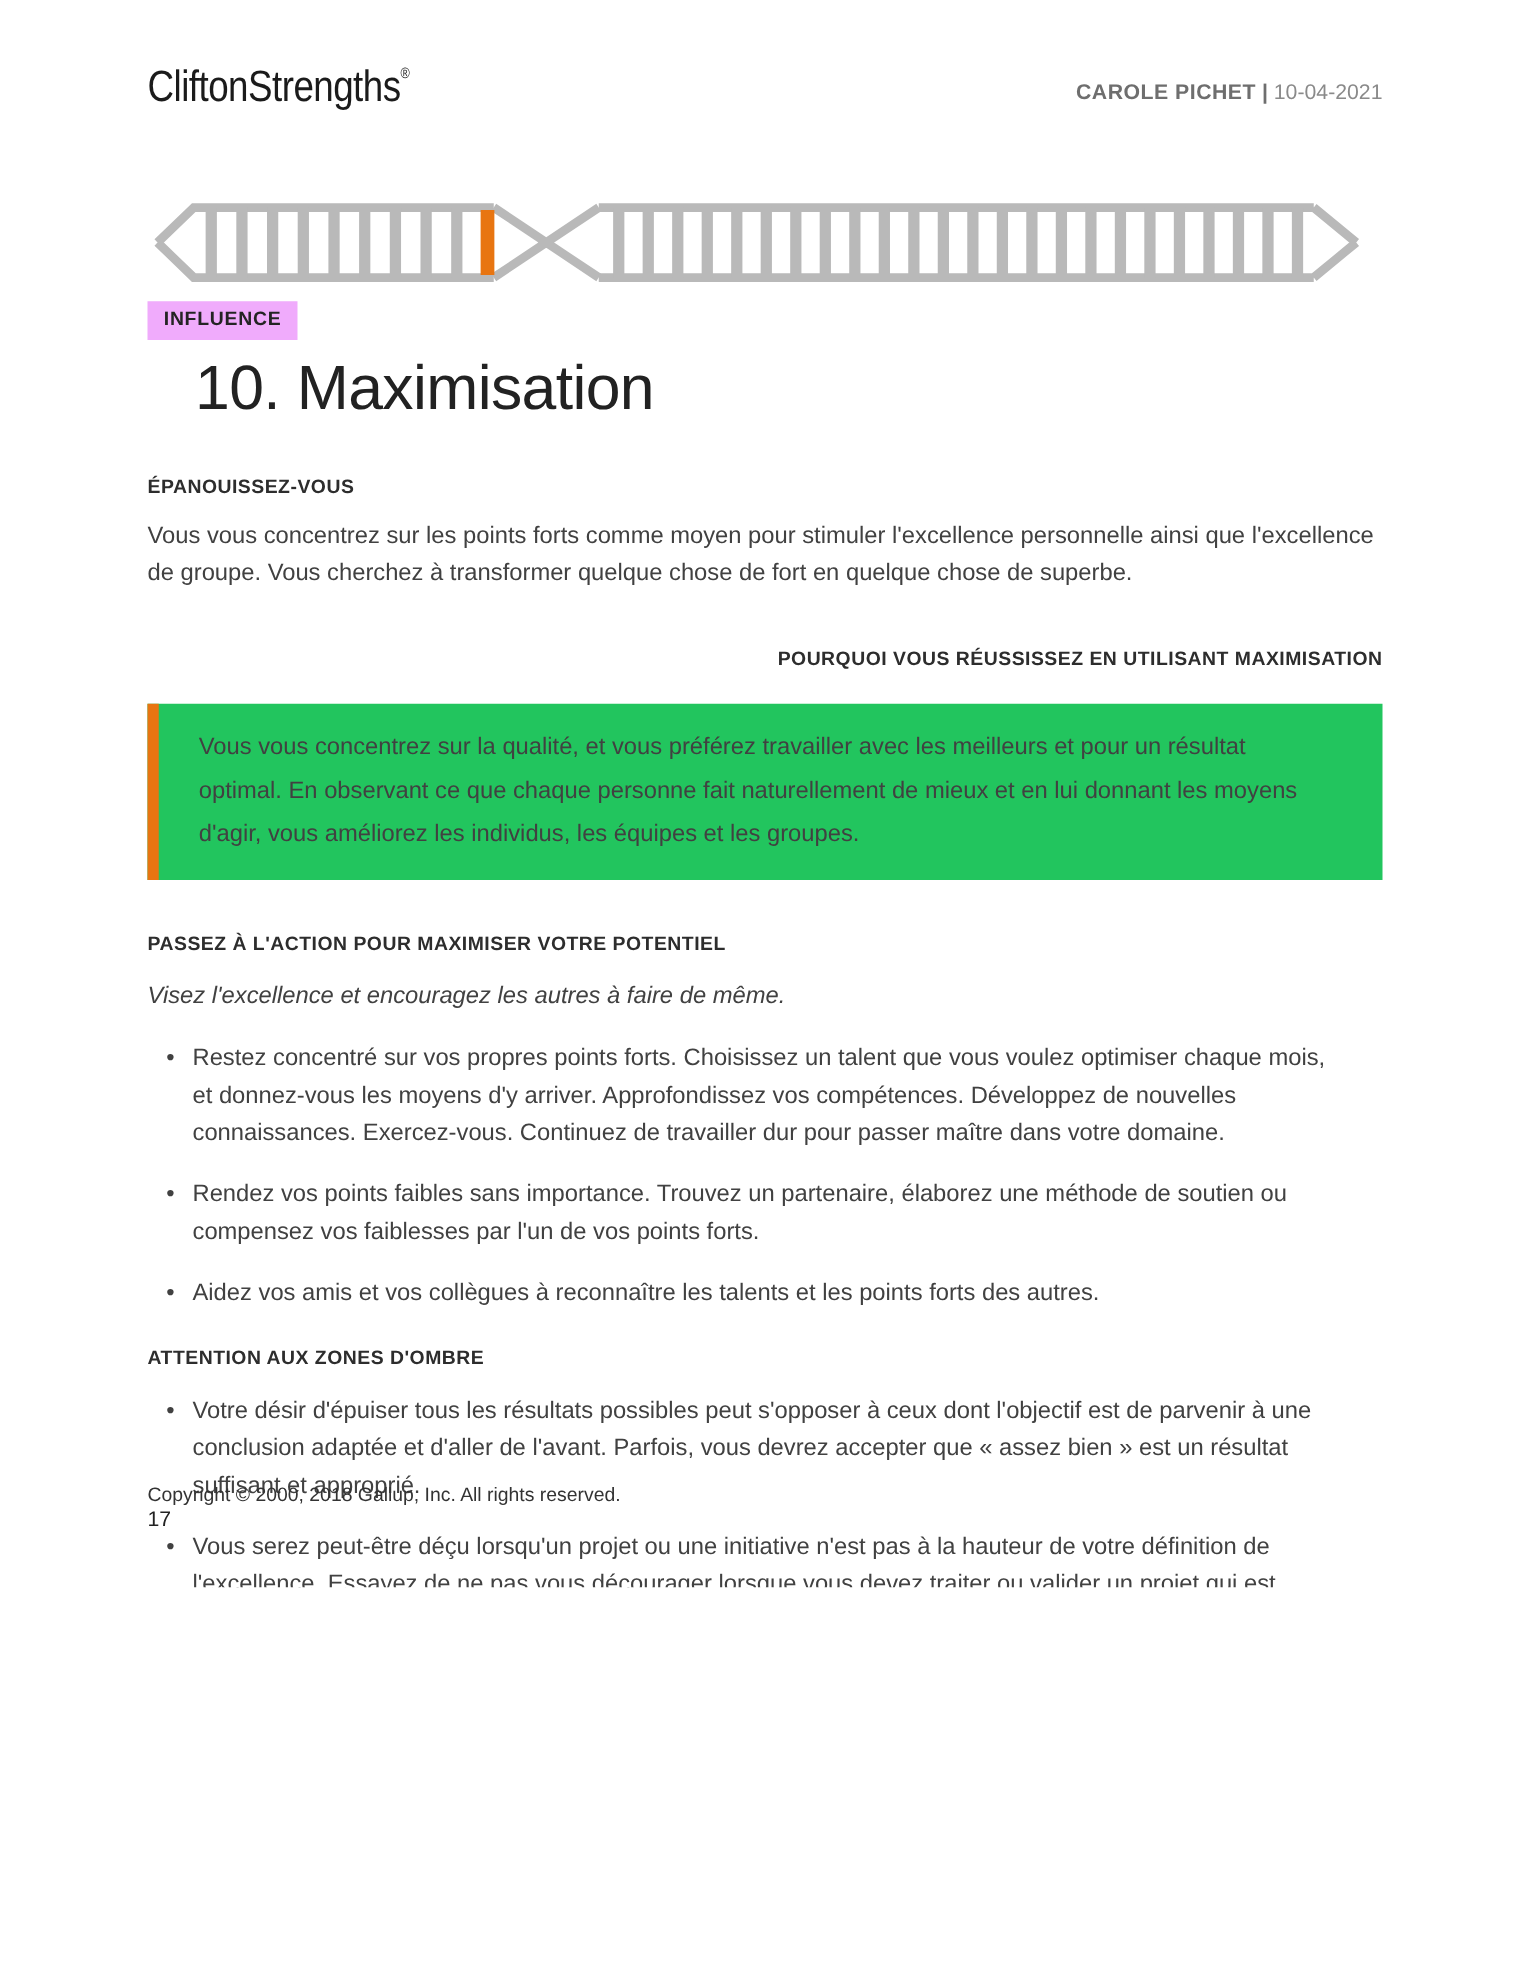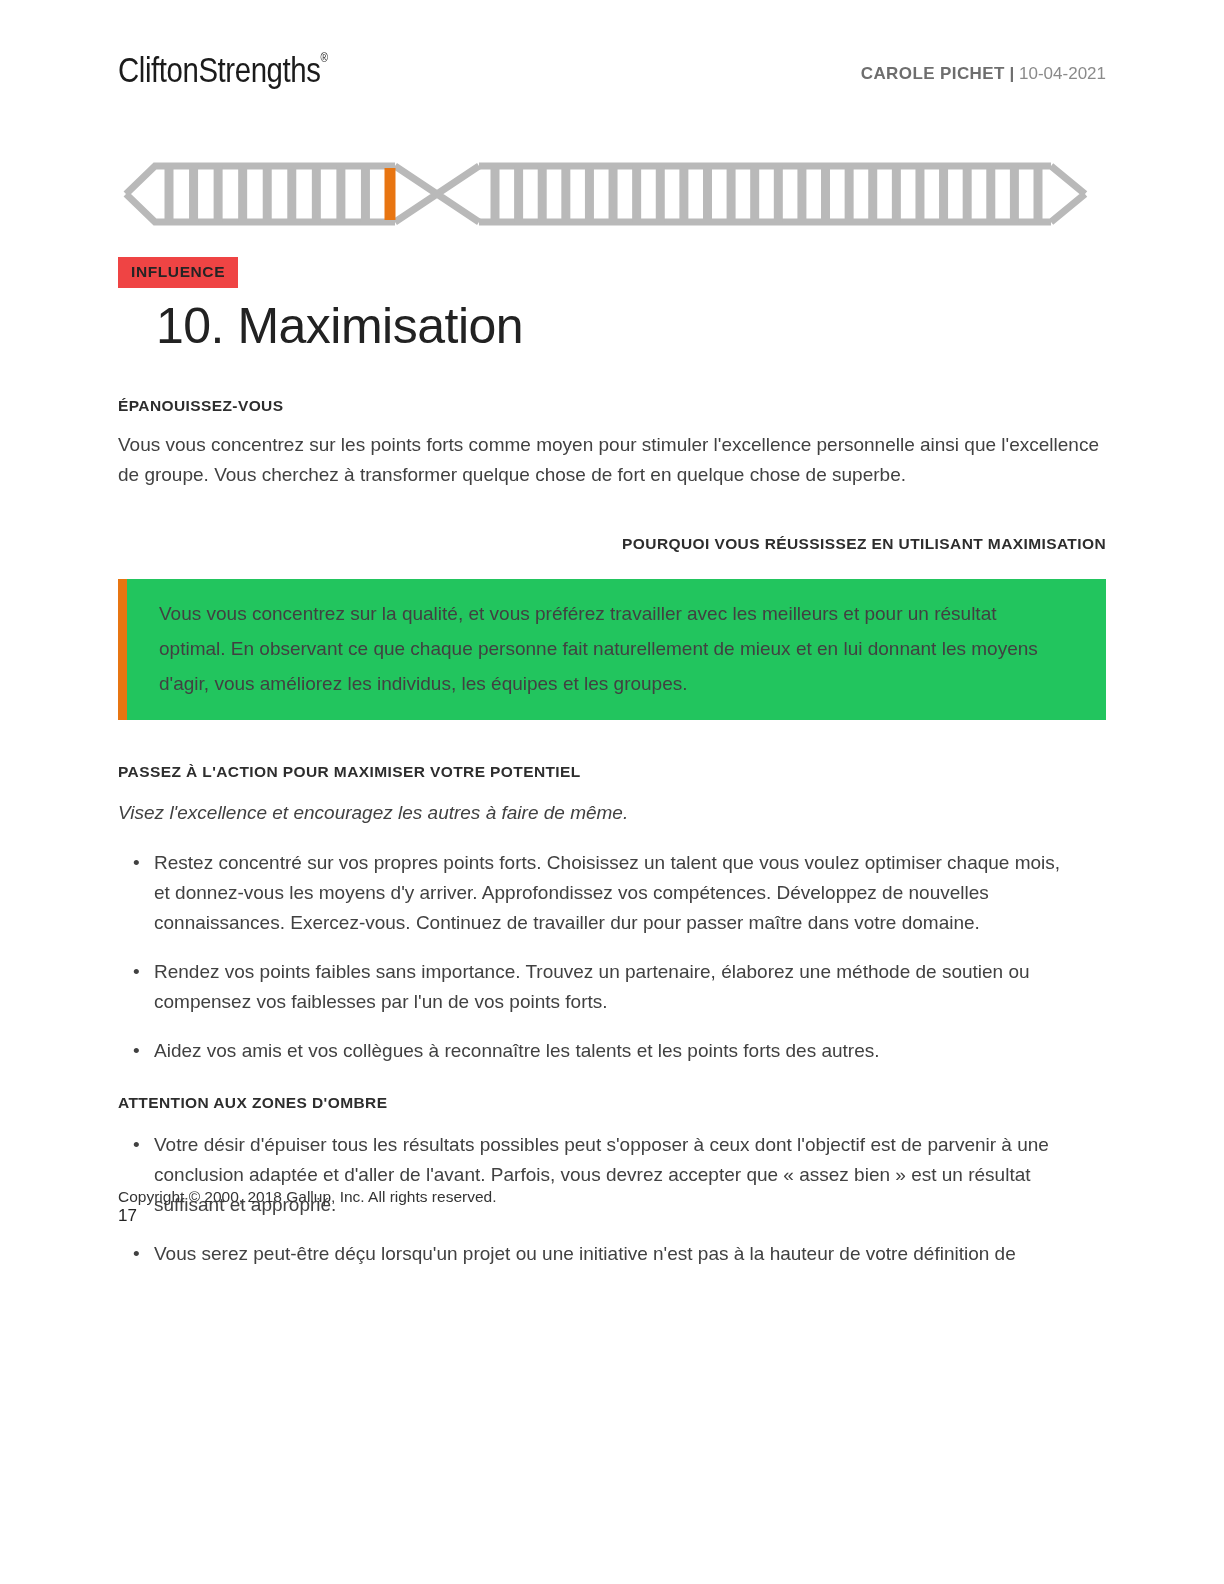--- a/index.html
+++ b/index.html
@@ -35,23 +35,23 @@
   .header-right .name { font-weight:700; color:#6e6e6e; letter-spacing:0.4px; }
   .header-right .sep  { color:#6e6e6e; font-weight:700; }
   .header-right .date { color:#8a8a8a; font-weight:400; }
 
   
   .strand-wrap { margin-top:62px; margin-left:4px; }
 
   
   .badge {
     display:inline-block;
-    margin-top:17px;
+    margin-top:0;
     padding:6px 13px 7px;
-    background:#ef4444;
+    background:#f0abfc;
     color:#242424;
     font-size:15.5px;
     font-weight:700;
     letter-spacing:0.6px;
   }
   h1.title {
     margin-top:9px;
     font-size:50px;
     font-weight:400;
     color:#222222;

